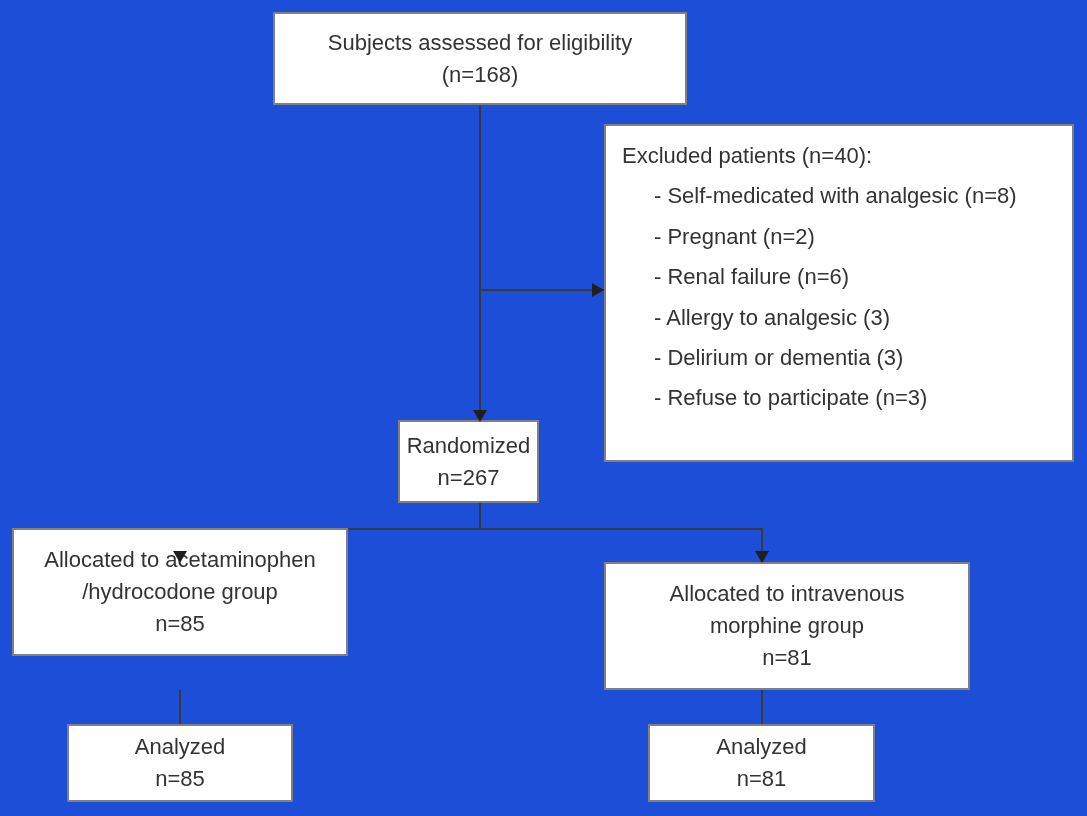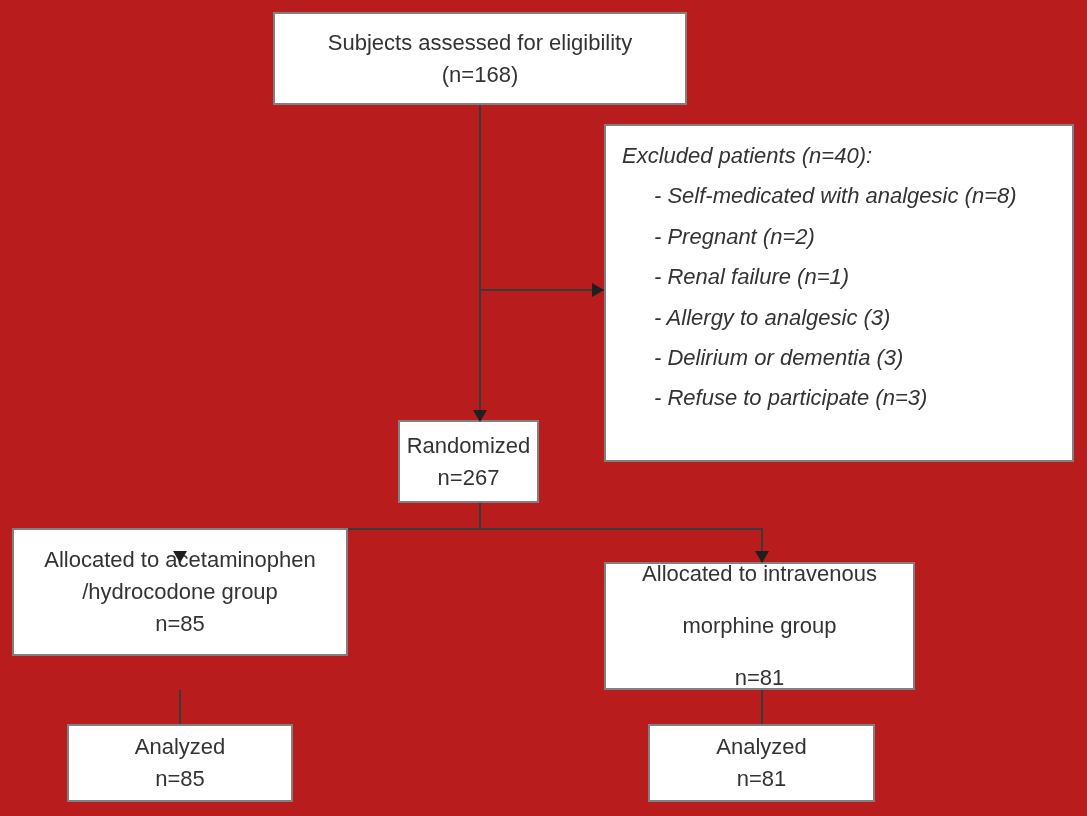--- a/index.html
+++ b/index.html
@@ -7,21 +7,21 @@
     padding: 0;
     background: #ffffff;
   }
   body {
     font-family: "Liberation Sans", sans-serif;
   }
   #canvas {
     position: relative;
     width: 1087px;
     height: 816px;
-    background: #b91c1c;
+    background: #1d4ed8;
     overflow: hidden;
   }
   .node {
     position: absolute;
     box-sizing: border-box;
     border: 2px solid #808080;
     background: #ffffff;
     color: #333333;
     display: flex;
     flex-direction: column;
@@ -37,31 +37,30 @@
   
   #node-screened { left: 273px; top: 12px; width: 414px; height: 93px; }
 
   
   #node-excluded {
     left: 604px; top: 124px; width: 470px; height: 338px;
     align-items: flex-start;
     justify-content: flex-start;
     text-align: left;
     padding: 14px 0 0 16px;
-    font-style: italic;
   }
   #node-excluded .line { margin-bottom: 8.5px; }
   #node-excluded .sub { padding-left: 32px; }
 
   
   #node-randomized { left: 398px; top: 420px; width: 141px; height: 83px; }
 
   
   #node-alloc-left  { left: 12px;  top: 528px; width: 336px; height: 128px; }
-  #node-alloc-right { left: 604px; top: 562px; width: 311px; height: 128px; gap: 20px; }
+  #node-alloc-right { left: 604px; top: 562px; width: 366px; height: 128px; }
 
   
   #node-analyzed-left  { left: 67px;  top: 724px; width: 226px; height: 78px; }
   #node-analyzed-right { left: 648px; top: 724px; width: 227px; height: 78px; }
 
   
   .conn {
     position: absolute;
     background: #3a3a3a;
     z-index: 1;
@@ -121,21 +120,21 @@
 
   <div class="node" id="node-screened">
     <span class="line">Subjects assessed for eligibility</span>
     <span class="line">(n=168)</span>
   </div>
 
   <div class="node" id="node-excluded">
     <span class="line">Excluded patients (n=40):</span>
     <span class="line sub">- Self-medicated with analgesic (n=8)</span>
     <span class="line sub">- Pregnant (n=2)</span>
-    <span class="line sub">- Renal failure (n=1)</span>
+    <span class="line sub">- Renal failure (n=6)</span>
     <span class="line sub">- Allergy to analgesic (3)</span>
     <span class="line sub">- Delirium or dementia (3)</span>
     <span class="line sub">- Refuse to participate (n=3)</span>
   </div>
 
   <div class="node" id="node-randomized">
     <span class="line">Randomized</span>
     <span class="line">n=267</span>
   </div>
 

